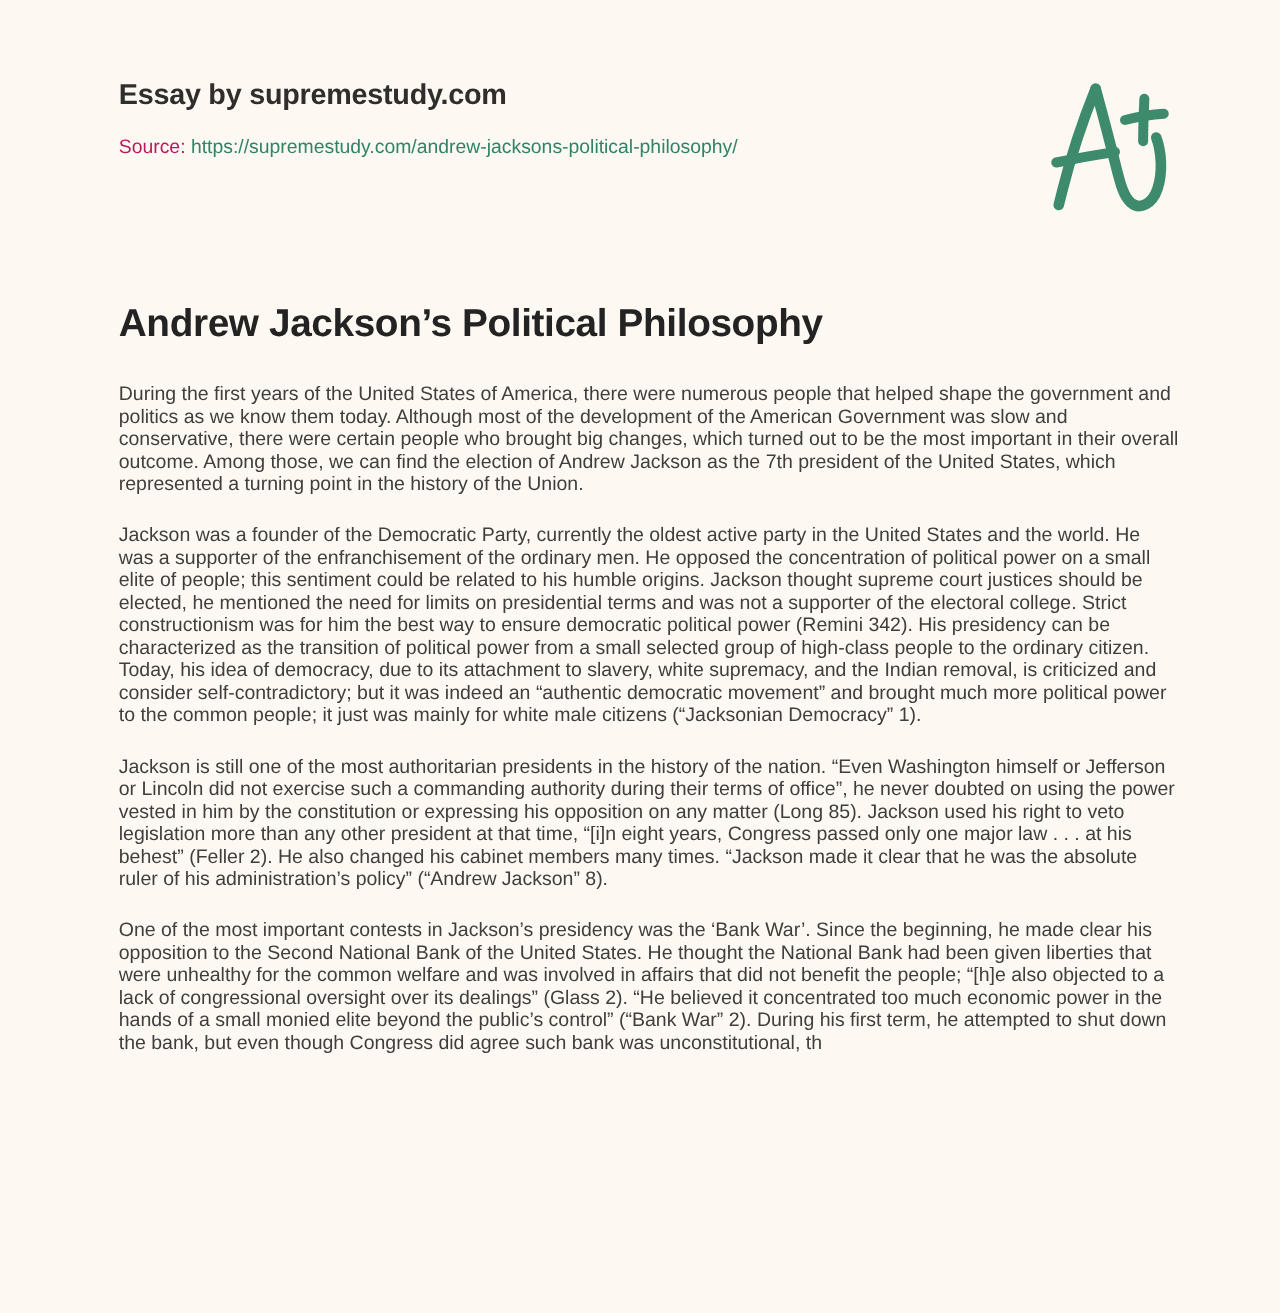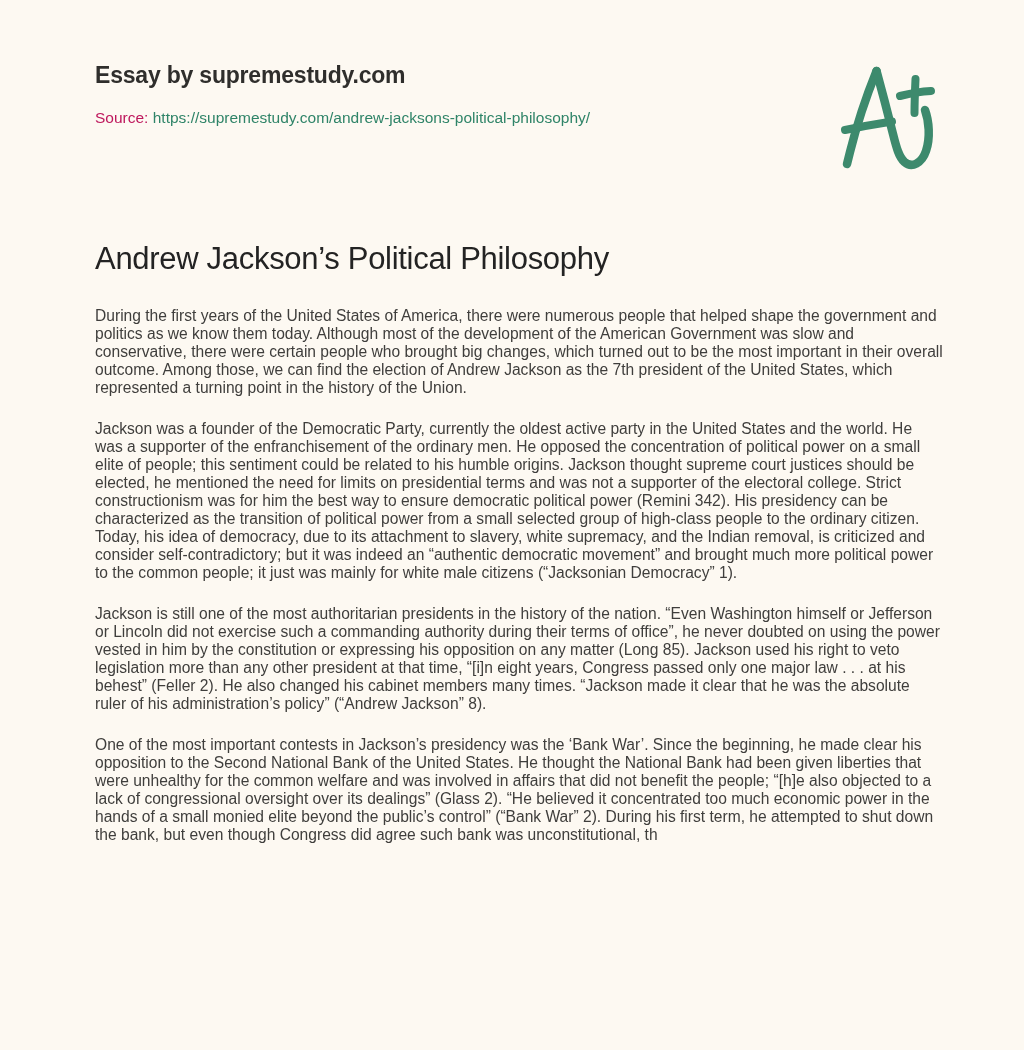--- a/index.html
+++ b/index.html
@@ -74,21 +74,21 @@
   .article {
     position: absolute;
     left: 95px;
     top: 240px;
     width: 848px;
   }
 
   .article-title {
     margin: 0;
     font-size: 31px;
-    font-weight: normal;
+    font-weight: bold;
     letter-spacing: -0.3px;
     color: #232323;
     line-height: 1.25;
   }
 
   .article-body {
     margin-top: 28px;
   }
 
   .article-body p {

